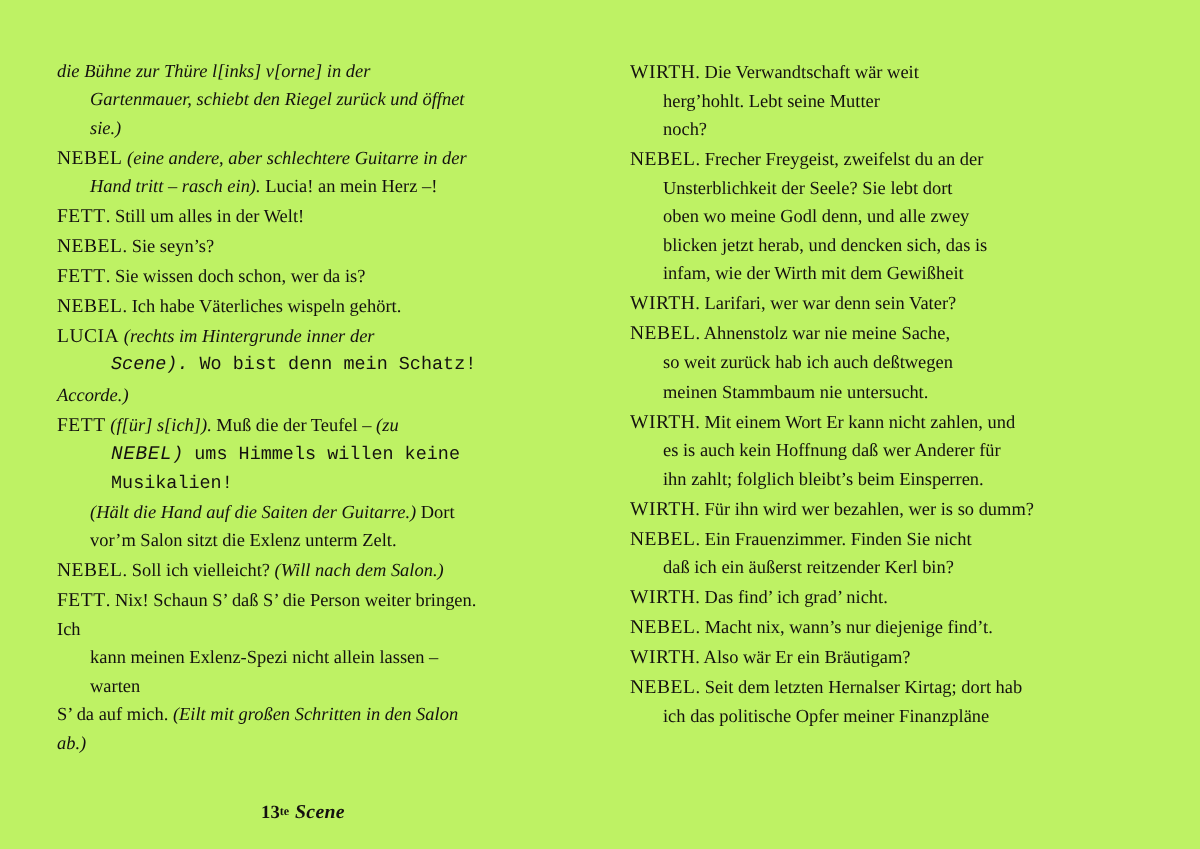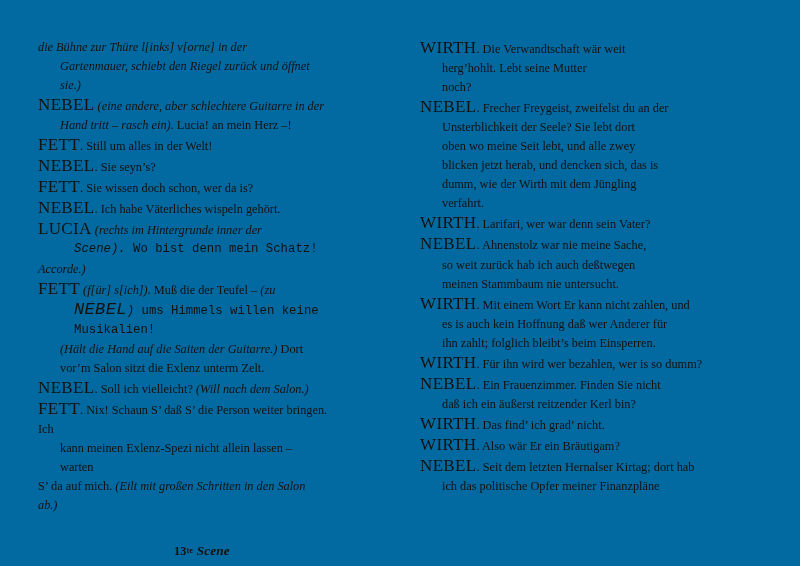--- a/index.html
+++ b/index.html
@@ -12,21 +12,21 @@
     width: 800px;
     height: 566px;
     font-family: "Liberation Serif", "DejaVu Serif", serif;
     color: #14110f;
     overflow: hidden;
   }
   #spread {
     position: relative;
     width: 800px;
     height: 566px;
-    background: #0369a1;
+    background: #bef264;
     display: flex;
     align-items: flex-end;
   }
   .page {
     position: relative;
     box-sizing: border-box;
     height: 566px;
   }
   .page-left  { width: 400px; padding: 38px 34px 0 38px; }
   .page-right { width: 400px; padding: 38px 30px 0 20px; }
@@ -45,21 +45,21 @@
   .speech > .ln { display: block; }
   
   .speech > .ln.first { margin-left: -22px; }
   
   .speech > .ln.flush { margin-left: -22px; }
   
   .speech > .ln.deep { margin-left: 14px; font-family: Liberation Mono, monospace; }
 
   .sc {
     font-variant: small-caps;
-    font-size: 17px;
+    font-size: 13px;
     letter-spacing: 0.35px;
   }
   .it { font-style: italic; }
 
   .scene-heading {
     text-align: center;
     font-weight: bold;
     font-style: italic;
     font-size: 13.2px;
     margin: 26px 0 20px 0;
@@ -160,24 +160,23 @@
     <div class="textblock">
       <div id="right-speeches">
           <p class="speech">
             <span class="ln first"><span class="sc">WIRTH</span><span>. Die Verwandtschaft wär weit</span></span>
             <span class="ln"><span>herg’hohlt. Lebt  seine Mutter</span></span>
             <span class="ln"><span>noch?</span></span>
           </p>
           <p class="speech">
             <span class="ln first"><span class="sc">NEBEL</span><span>.  Frecher Freygeist, zweifelst du an der</span></span>
             <span class="ln"><span>Unsterblichkeit der Seele? Sie lebt dort</span></span>
-            <span class="ln"><span>oben wo meine Seit lebt, und alle zwey</span></span>
+            <span class="ln"><span>oben wo meine Godl denn, und alle zwey</span></span>
             <span class="ln"><span>blicken jetzt herab, und dencken sich, das is</span></span>
-            <span class="ln"><span>dumm, wie der Wirth mit dem Jüngling</span></span>
-            <span class="ln"><span>verfahrt.</span></span>
+            <span class="ln"><span>infam, wie der Wirth mit dem Gewißheit</span></span>
           </p>
           <p class="speech">
             <span class="ln first"><span class="sc">WIRTH</span><span>. Larifari, wer war denn sein Vater?</span></span>
           </p>
           <p class="speech">
             <span class="ln first"><span class="sc">NEBEL</span><span>. Ahnenstolz war nie meine Sache,</span></span>
             <span class="ln"><span>so weit zurück hab ich auch deßtwegen</span></span>
             <span class="ln"><span>meinen Stammbaum nie untersucht.</span></span>
           </p>
           <p class="speech">
@@ -189,20 +188,23 @@
             <span class="ln first"><span class="sc">WIRTH</span><span>. Für ihn wird wer bezahlen, wer is so dumm?</span></span>
           </p>
           <p class="speech">
             <span class="ln first"><span class="sc">NEBEL</span><span>. Ein Frauenzimmer. Finden Sie nicht</span></span>
             <span class="ln"><span>daß ich ein äußerst reitzender Kerl bin?</span></span>
           </p>
           <p class="speech">
             <span class="ln first"><span class="sc">WIRTH</span><span>. Das find’ ich grad’ nicht.</span></span>
           </p>
           <p class="speech">
+            <span class="ln first"><span class="sc">NEBEL</span><span>. Macht nix, wann’s nur diejenige find’t.</span></span>
+          </p>
+          <p class="speech">
             <span class="ln first"><span class="sc">WIRTH</span><span>. Also wär Er ein Bräutigam?</span></span>
           </p>
           <p class="speech">
             <span class="ln first"><span class="sc">NEBEL</span><span>. Seit dem letzten Hernalser Kirtag; dort hab</span></span>
             <span class="ln"><span>ich das politische Opfer meiner Finanzpläne</span></span>
           </p>
         </div>
 
     </div>
   </div>

